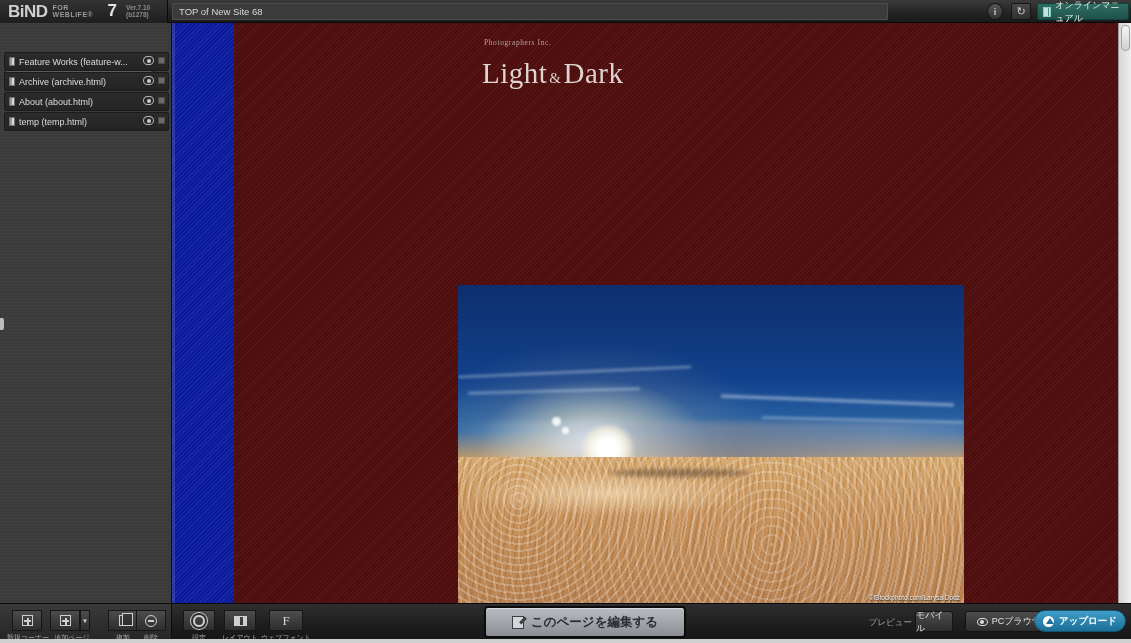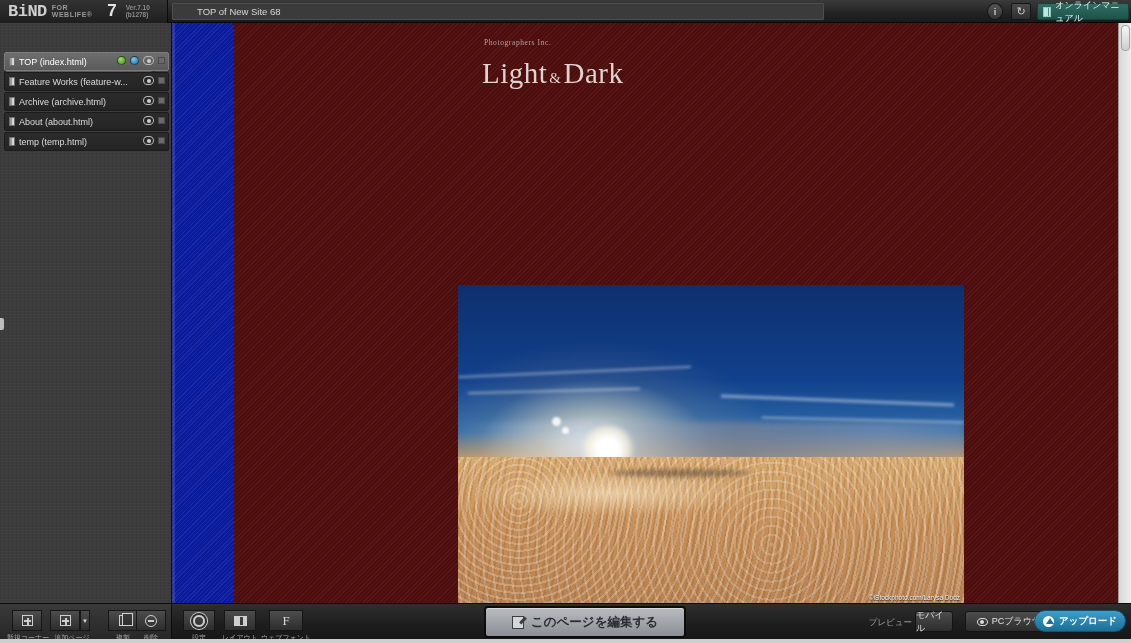--- a/index.html
+++ b/index.html
@@ -7,29 +7,29 @@
     font-family:"Liberation Sans", sans-serif; background:#1c1c1c; }
 
   
   #topbar { position:absolute; left:0; top:0; width:1131px; height:23px;
     background:linear-gradient(#3a3a3a,#232323 60%,#1a1a1a);
     border-bottom:1px solid #090909; display:flex; align-items:center; }
   #logo-area { width:168px; height:23px; display:flex; align-items:center;
     padding-left:8px; gap:5px;
     background:linear-gradient(#333,#1e1e1e); border-right:1px solid #0a0a0a; }
   .logo-bind { font-size:17px; font-weight:bold; color:#cfcfcf; letter-spacing:-0.5px;
-    font-family:Liberation Mono, monospace; line-height:17px; }
+    font-family:Liberation Sans, sans-serif; line-height:17px; }
   .logo-sub { font-size:7px; font-weight:bold; color:#9a9a9a; letter-spacing:0.5px;
     text-transform:uppercase; }
   .logo-7 { font-size:17px; font-weight:bold; color:#e4e4e4; }
   .logo-ver { font-size:6.5px; color:#8c8c8c; font-weight:bold; margin-left:4px; }
 
-  #title-field { position:absolute; left:172px; top:3px; width:652px; height:17px;
+  #title-field { position:absolute; left:172px; top:3px; width:716px; height:17px;
     background:#3b3b3b; border:1px solid #4d4d4d; border-radius:1px;
-    display:flex; align-items:center; padding-left:24px;
+    display:flex; align-items:center; padding-left:6px;
     font-size:9.5px; color:#d8d8d8; }
 
   .tb-btn { position:absolute; top:3px; height:17px; border-radius:2px;
     background:linear-gradient(#4a4a4a,#2e2e2e); border:1px solid #151515;
     display:flex; align-items:center; justify-content:center; color:#cfcfcf; }
   #info-btn { left:987px; width:16px; font-size:9px; font-weight:bold;
     border-radius:50%; background:linear-gradient(#555,#333); }
   #reload-btn { left:1011px; width:20px; font-size:11px; }
   #manual-btn { position:absolute; left:1037px; top:3px; height:17px; width:92px;
     background:linear-gradient(#2f6d63,#1e524a); border:1px solid #16413a;
@@ -243,30 +243,20 @@
 </div>
 
 <div id="sidebar">
   <div id="back-theater">
     <span>サイトシアターに戻る</span>
   </div>
 
   <div id="tree">
 
 
-    <div class="tree-row page selected">
-      <span class="pgico"></span>
-      <span>TOP (index.html)</span>
-      <span class="rowicons">
-        <span class="badge g"></span>
-        <span class="badge b"></span>
-        <span class="eye"></span>
-        <span class="sq"></span>
-      </span>
-    </div>
 
     <div class="tree-row page">
       <span class="pgico"></span>
       <span>Feature Works (feature-w...</span>
       <span class="rowicons">
         <span class="eye"></span>
         <span class="sq"></span>
       </span>
     </div>
 

